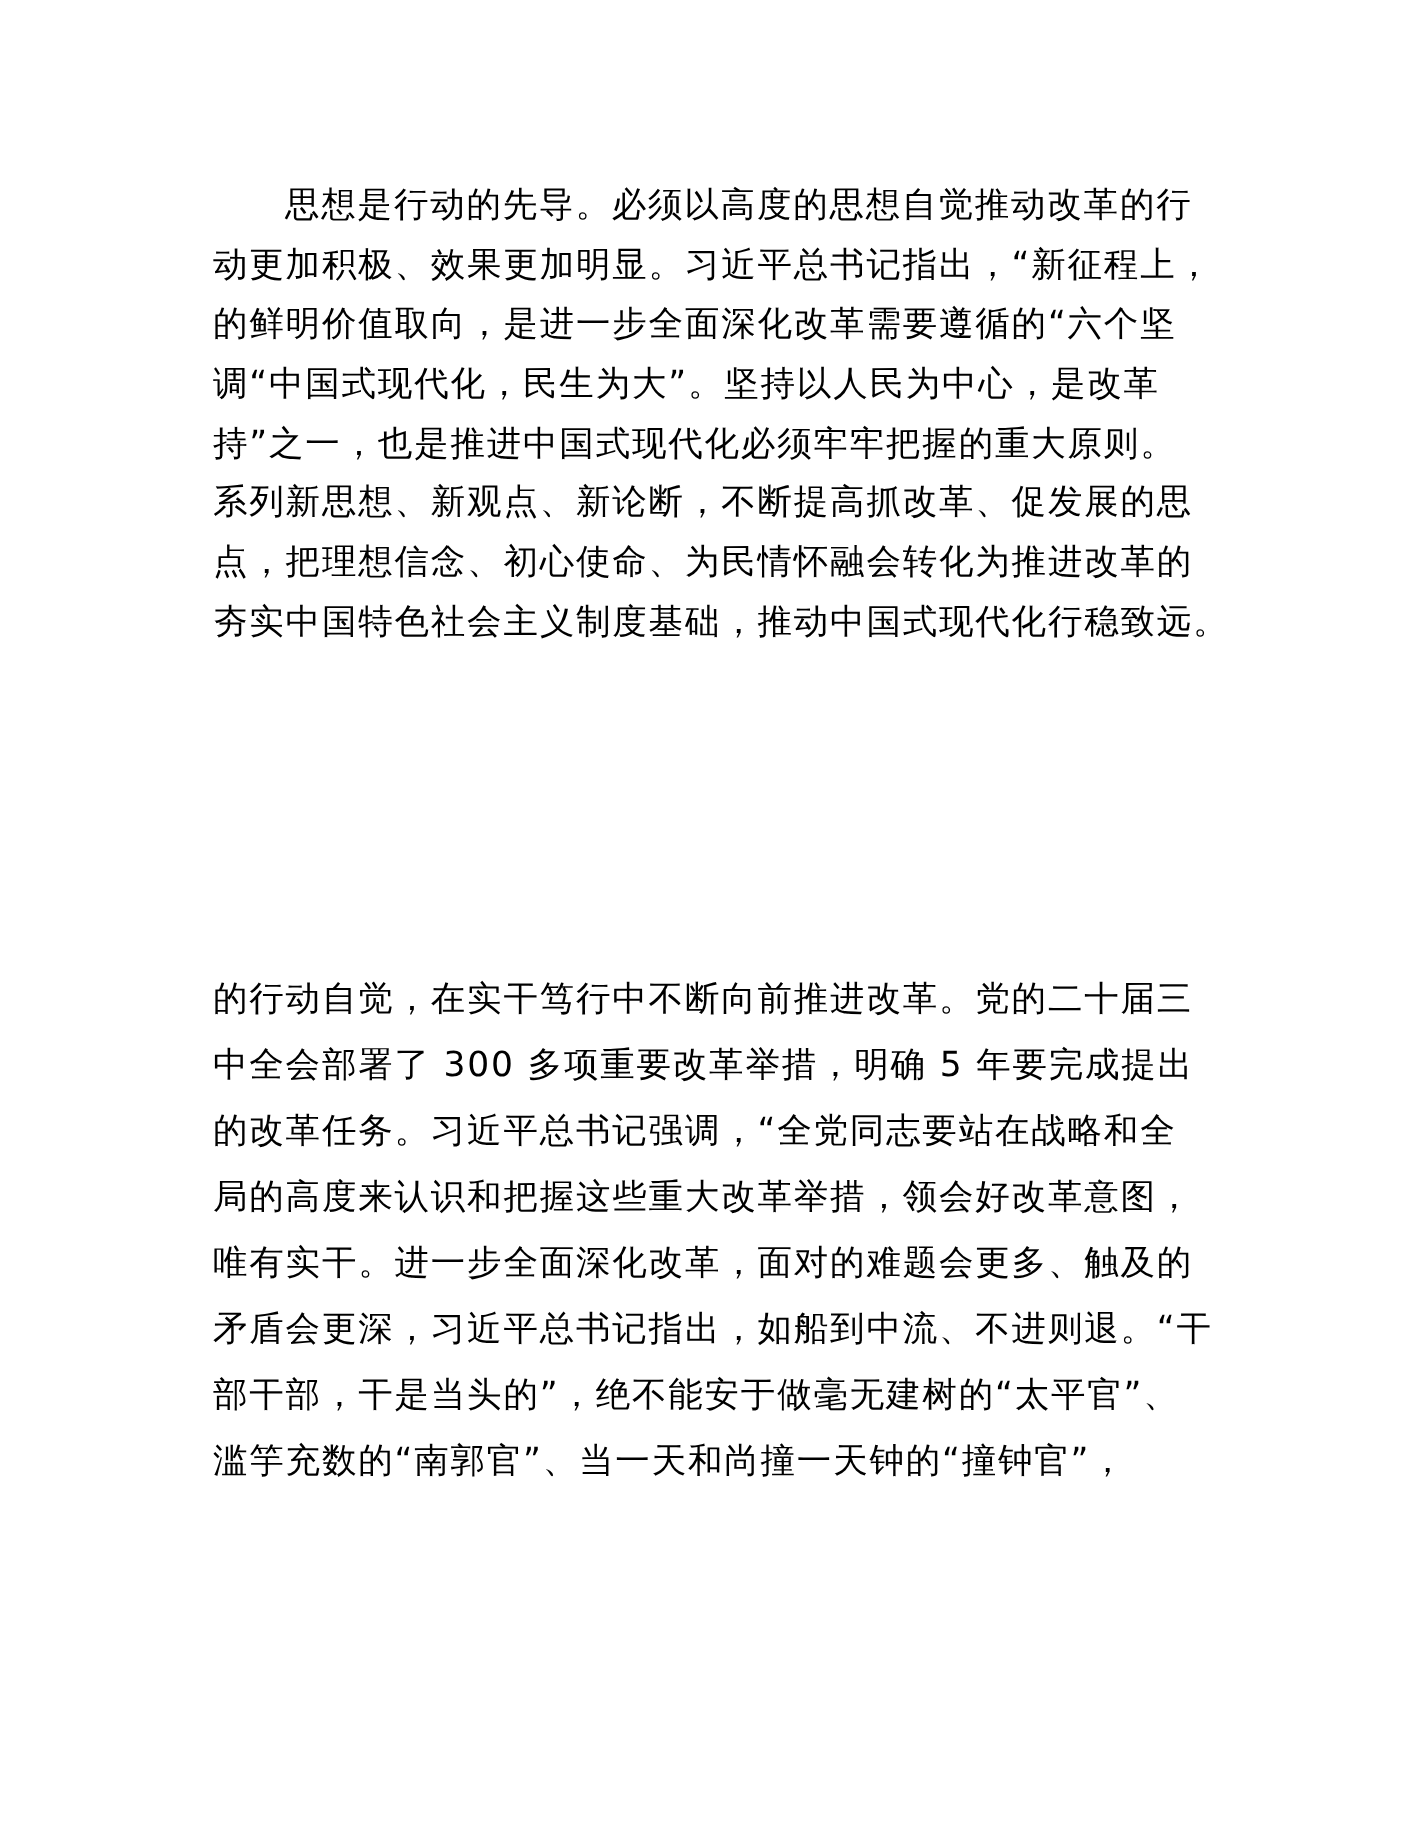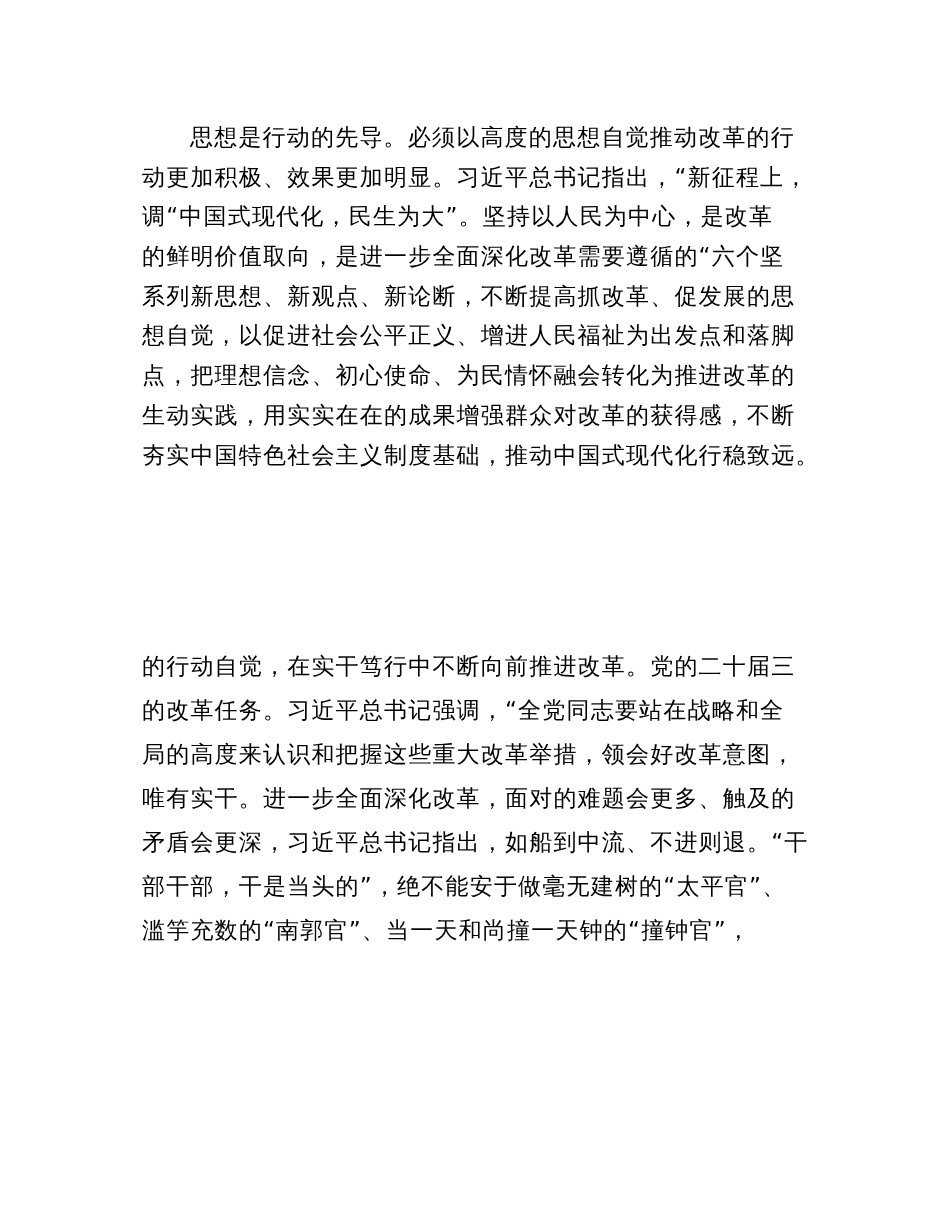--- a/index.html
+++ b/index.html
@@ -43,31 +43,31 @@
     #para-2 { top: 644px; }
   </style>
 </head>
 <body>
 
 <div class="page">
 
   <div class="para p1" id="para-1">
     <span class="line indent">思想是行动的先导。必须以高度的思想自觉推动改革的行</span>
     <span class="line">动更加积极、效果更加明显。习近平总书记指出，“新征程上，</span>
+    <span class="line">的鲜明价值取向，是进一步全面深化改革需要遵循的“六个坚</span>
     <span class="line">调“中国式现代化，民生为大”。坚持以人民为中心，是改革</span>
-    <span class="line">的鲜明价值取向，是进一步全面深化改革需要遵循的“六个坚</span>
+    <span class="line">持”之一，也是推进中国式现代化必须牢牢把握的重大原则。</span>
     <span class="line">系列新思想、新观点、新论断，不断提高抓改革、促发展的思</span>
-    <span class="line">想自觉，以促进社会公平正义、增进人民福祉为出发点和落脚</span>
     <span class="line">点，把理想信念、初心使命、为民情怀融会转化为推进改革的</span>
-    <span class="line">生动实践，用实实在在的成果增强群众对改革的获得感，不断</span>
     <span class="line">夯实中国特色社会主义制度基础，推动中国式现代化行稳致远。</span>
   </div>
 
   <div class="para p2" id="para-2">
     <span class="line">的行动自觉，在实干笃行中不断向前推进改革。党的二十届三</span>
+    <span class="line">中全会部署了 300 多项重要改革举措，明确 5 年要完成提出</span>
     <span class="line">的改革任务。习近平总书记强调，“全党同志要站在战略和全</span>
     <span class="line">局的高度来认识和把握这些重大改革举措，领会好改革意图，</span>
     <span class="line">唯有实干。进一步全面深化改革，面对的难题会更多、触及的</span>
     <span class="line">矛盾会更深，习近平总书记指出，如船到中流、不进则退。“干</span>
     <span class="line">部干部，干是当头的”，绝不能安于做毫无建树的“太平官”、</span>
     <span class="line">滥竽充数的“南郭官”、当一天和尚撞一天钟的“撞钟官”，</span>
   </div>
 
 </div>
 

